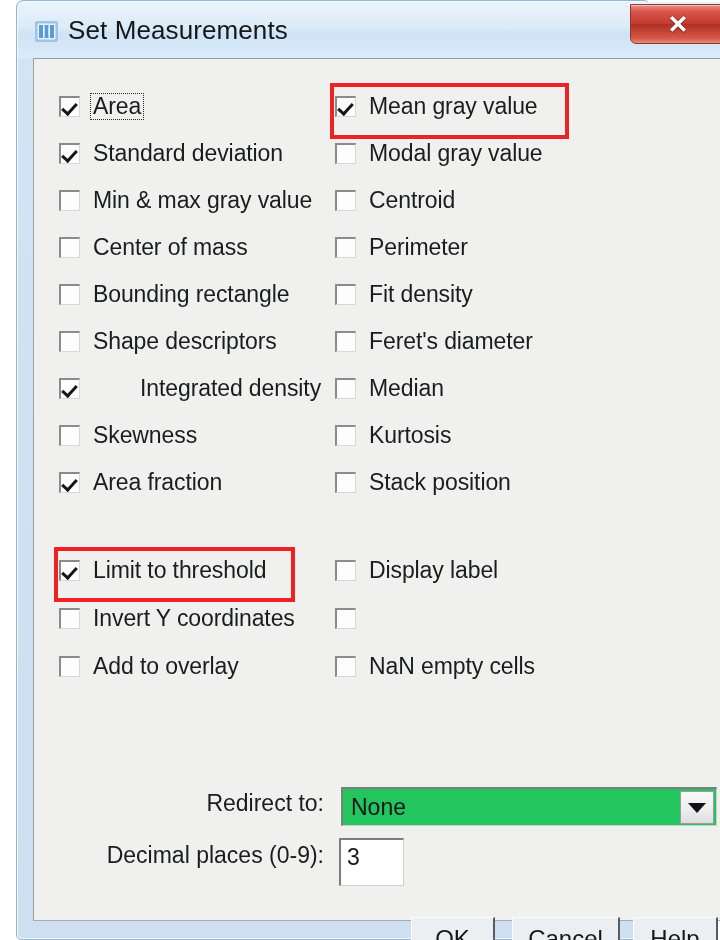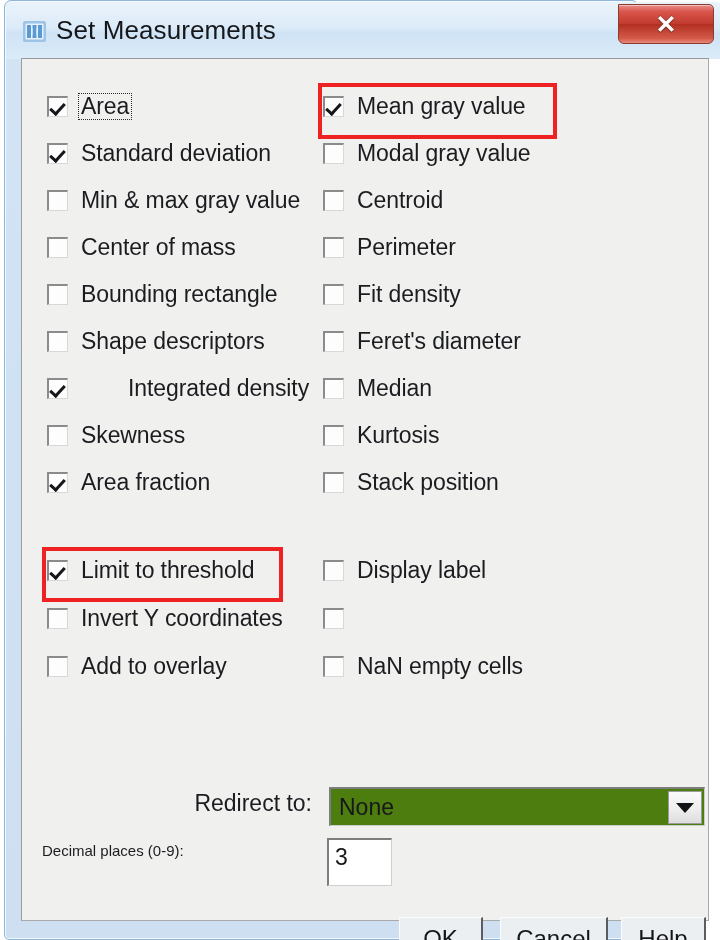--- a/index.html
+++ b/index.html
@@ -8,21 +8,21 @@
     width: 720px;
     height: 940px;
     overflow: hidden;
     background: #ffffff;
     font-family: "Liberation Sans", sans-serif;
   }
 
   
   #window {
     position: absolute;
-    left: 4px; top: 0;
+    left: 16px; top: 0;
     width: 635px;
     height: 940px;
     box-sizing: border-box;
     background: linear-gradient(to bottom, #d3e5f5 0%, #cfe2f3 40%, #cddff0 100%);
     border: 1px solid #8fb6d6;
     border-radius: 7px 7px 5px 5px;
     box-shadow: inset 0 0 0 1px rgba(255,255,255,0.75);
   }
 
   
@@ -159,21 +159,21 @@
     font-size: 23px;
     color: #1b1c1f;
   }
   #redirect-select {
     position: absolute;
     left: 307px;
     top: 728px;
     width: 376px;
     height: 39px;
     box-sizing: border-box;
-    background: #4d7c0f;
+    background: #22c55e;
     border-top: 2px solid #7d7d7d;
     border-left: 2px solid #7d7d7d;
     border-right: 1px solid #cccccc;
     border-bottom: 1px solid #cccccc;
     display: flex;
     align-items: center;
   }
   #redirect-value {
     font-size: 23px;
     color: #16171a;
@@ -196,21 +196,22 @@
     border-right: 9px solid transparent;
     border-top: 10px solid #121316;
   }
 
   
   #decimal-label {
     position: absolute;
     left: 20px;
     top: 783px;
     width: 270px;
-    font-size: 15px;
+    text-align: right;
+    font-size: 23px;
     color: #1b1c1f;
   }
   #decimal-input {
     position: absolute;
     left: 305px;
     top: 779px;
     width: 65px;
     height: 48px;
     box-sizing: border-box;
     background: #ffffff;

